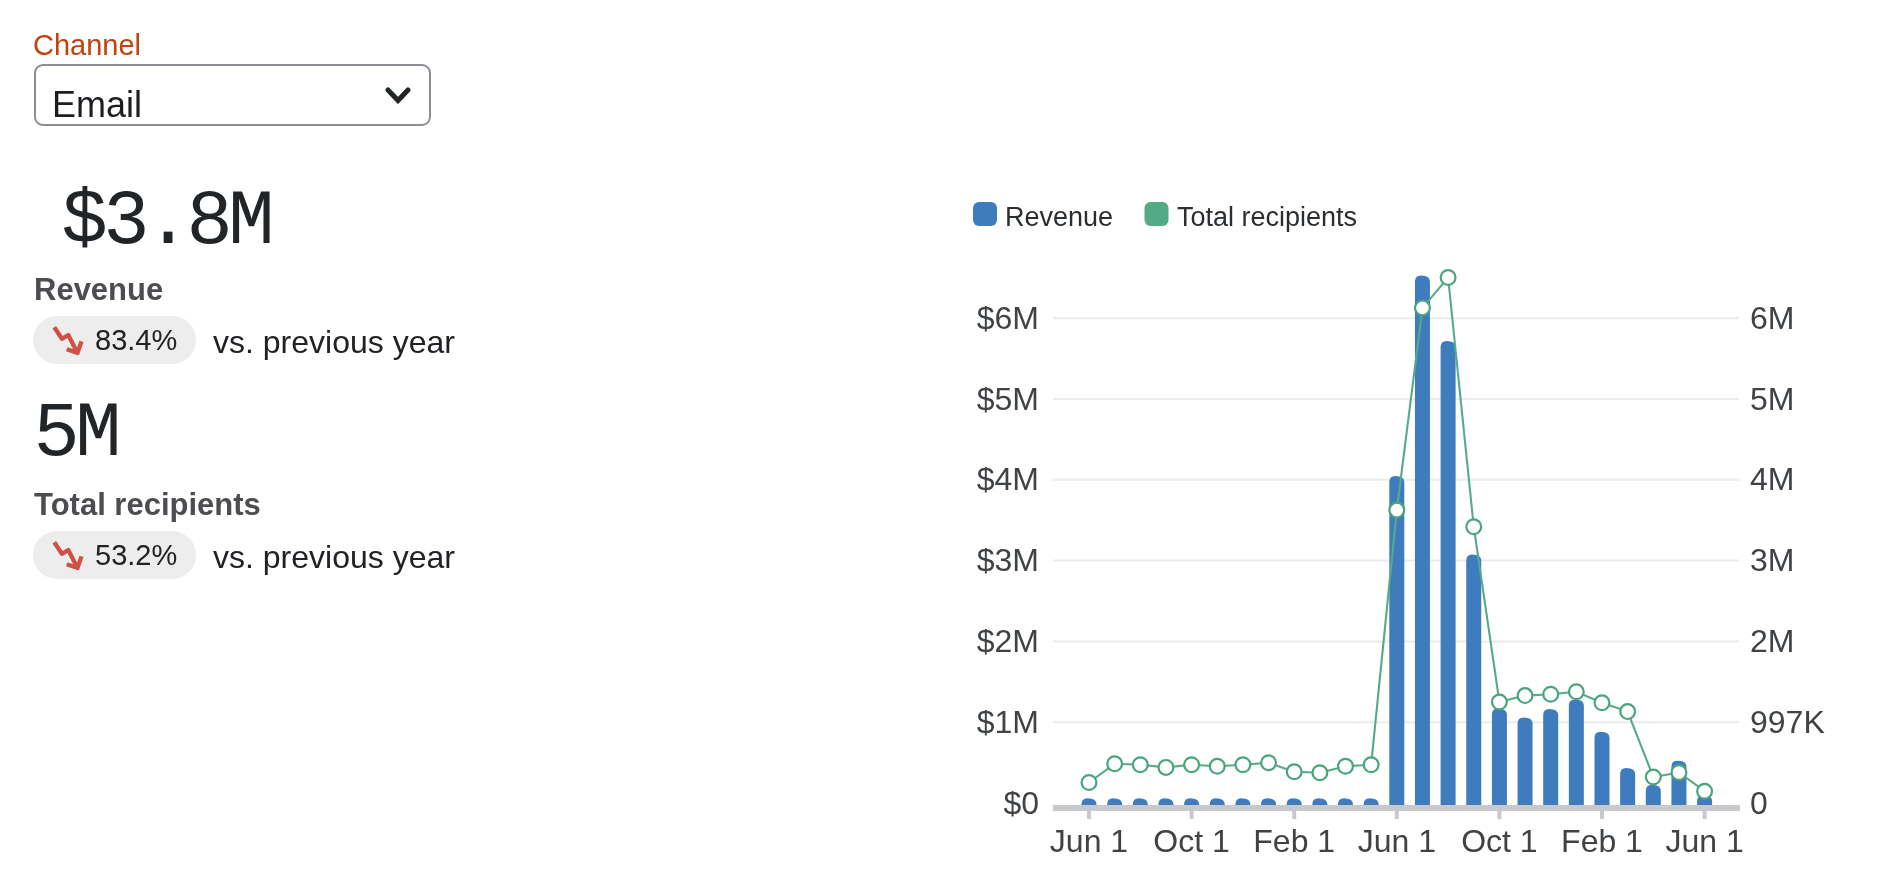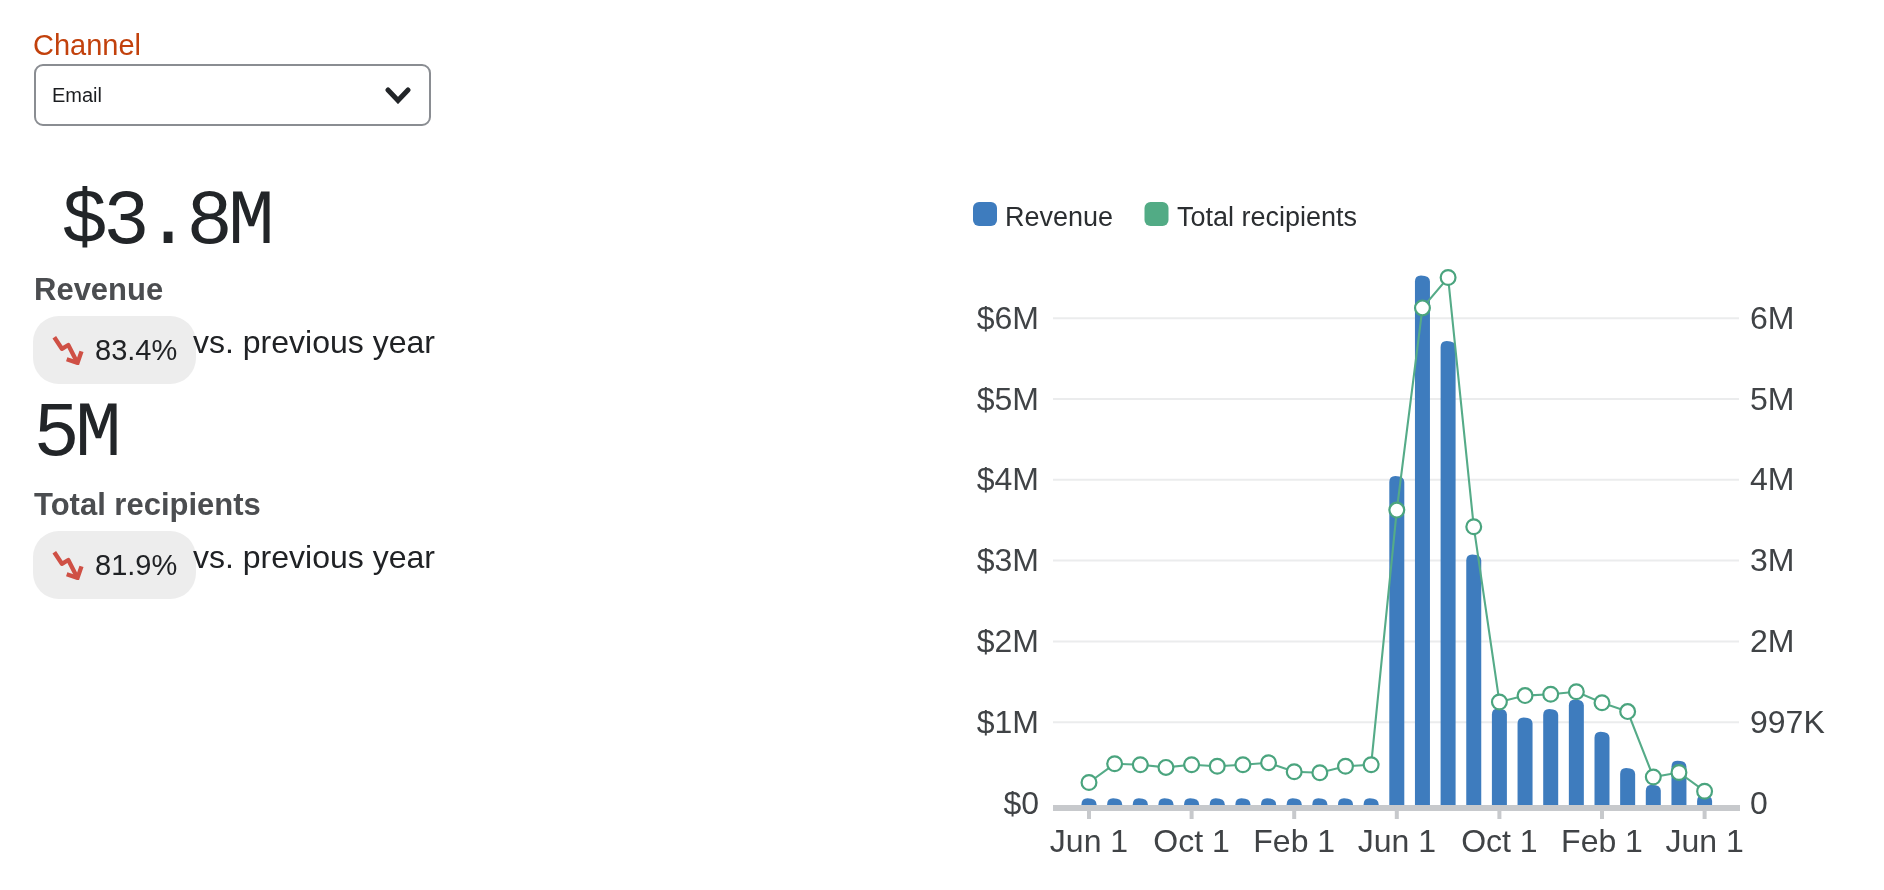--- a/index.html
+++ b/index.html
@@ -1,34 +1,34 @@
 <!DOCTYPE html>
 <html><head><meta charset="utf-8">
 <style>
 * { margin:0; padding:0; box-sizing:border-box; }
 html,body { width:1884px; height:890px; background:#ffffff; overflow:hidden;
   font-family:"Liberation Sans", sans-serif; }
 .abs { position:absolute; }
 #channel { left:33px; top:29px; font-size:29px; color:#c2410c; }
 #select { left:34px; top:64px; width:397px; height:62px; border:2px solid #8a8d92;
   border-radius:9px; background:#fff; }
-#email { left:52px; top:84px; font-size:20px; color:#1b1d20; }
+#email { left:52px; top:84px; font-size:36px; color:#1b1d20; }
 #chev { left:385px; top:87px; }
 .big { font-family:"Liberation Mono", monospace; font-size:77px; letter-spacing:-4.5px;
   color:#222528; }
 #big1 { left:35.5px; top:179px;margin-left:26px; }
 #big2 { left:33.5px; top:391px; }
 .mlabel { font-weight:bold; font-size:31px; color:#4b4d50; }
 #lab1 { left:34px; top:272px; }
 #lab2 { left:34px; top:487px; }
-.pill { position:absolute; left:33px; width:163px; height:68px; border-radius:26px;
+.pill { position:absolute; left:33px; width:163px; height:48px; border-radius:26px;
   background:#ededed; display:flex; align-items:center; }
 .pill svg { margin-left:19px; }
 .pct { font-size:29px; color:#202225; margin-left:11px; }
-.vs { position:absolute; left:193px; font-size:32px; color:#202225; }
+.vs { position:absolute; left:213px; font-size:32px; color:#202225; }
 </style></head>
 <body>
 <div class="abs" id="channel">Channel</div>
 <div class="abs" id="select"></div>
 <div class="abs" id="email">Email</div>
 <svg class="abs" id="chev" width="26" height="17" viewBox="0 0 26 17">
   <path d="M3 3 L13 13.5 L23 3" stroke="#222528" stroke-width="5" fill="none" stroke-linecap="round" stroke-linejoin="miter"></path>
 </svg>
 <div class="abs big" id="big1">$3.8M</div>
 <div class="abs mlabel" id="lab1">Revenue</div>
@@ -40,21 +40,21 @@
     <span class="pct">83.4%</span>
   </div>
 <div class="vs" style="top:323.5px">vs. previous year</div>
 <div class="abs big" id="big2">5M</div>
 <div class="abs mlabel" id="lab2">Total recipients</div>
 <div class="pill" style="top:531px">
     <svg width="32" height="29" viewBox="0 0 32 29" fill="none">
       <polyline points="2.3,1.3 9.9,12.8 16.3,9.0 25.1,26.2" stroke="#cf5045" stroke-width="4.3" fill="none" stroke-linejoin="round"></polyline>
       <polyline points="14.7,23.3 25.5,26.9 29.5,15.4" stroke="#cf5045" stroke-width="4.3" fill="none" stroke-linejoin="miter"></polyline>
     </svg>
-    <span class="pct">81.9%</span>
+    <span class="pct">53.2%</span>
   </div>
 <div class="vs" style="top:539px">vs. previous year</div>
 <svg class="abs" style="left:0;top:0" width="1884" height="890" viewBox="0 0 1884 890" font-family="Liberation Sans, sans-serif">
 <line x1="1053" y1="722.2" x2="1739" y2="722.2" stroke="#ebeced" stroke-width="2"></line>
 <line x1="1053" y1="641.4" x2="1739" y2="641.4" stroke="#ebeced" stroke-width="2"></line>
 <line x1="1053" y1="560.6" x2="1739" y2="560.6" stroke="#ebeced" stroke-width="2"></line>
 <line x1="1053" y1="479.8" x2="1739" y2="479.8" stroke="#ebeced" stroke-width="2"></line>
 <line x1="1053" y1="399.0" x2="1739" y2="399.0" stroke="#ebeced" stroke-width="2"></line>
 <line x1="1053" y1="318.2" x2="1739" y2="318.2" stroke="#ebeced" stroke-width="2"></line>
 <text x="1039" y="813.5" text-anchor="end" font-size="32" fill="#404346">$0</text>

